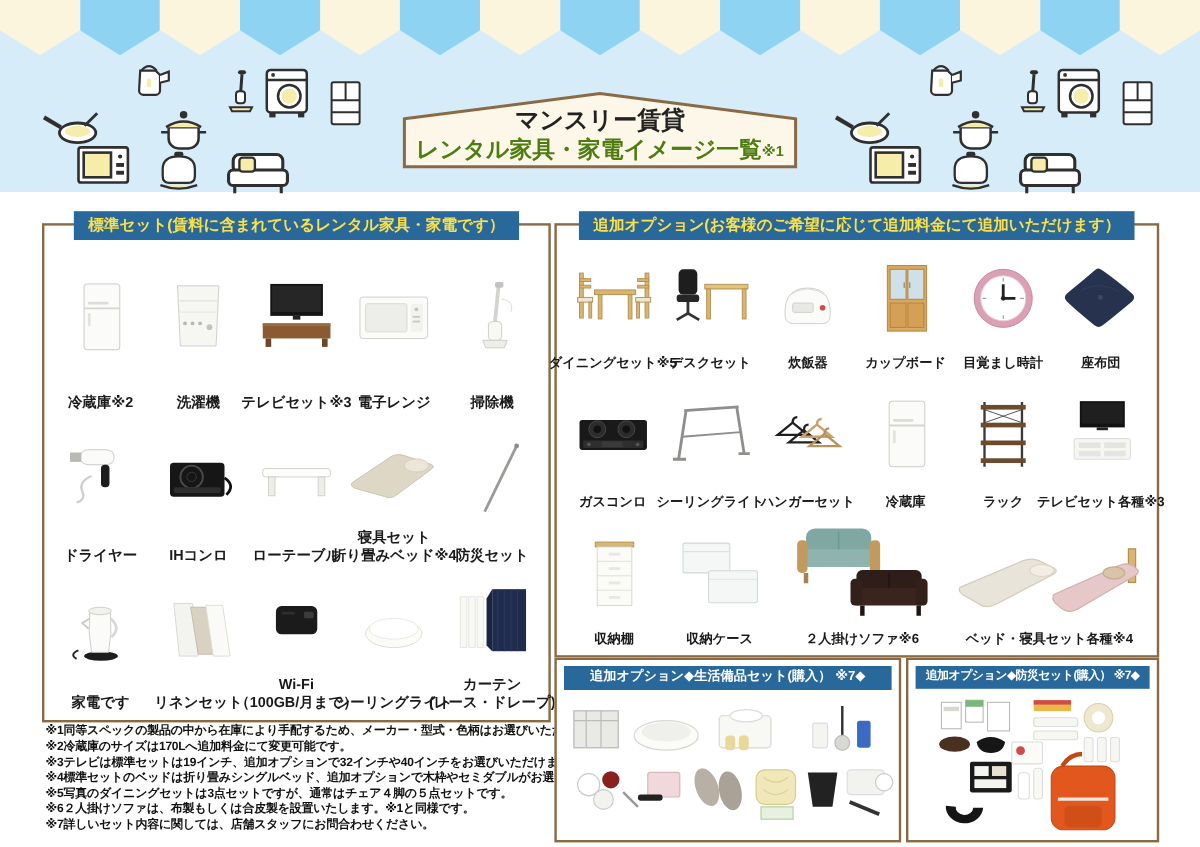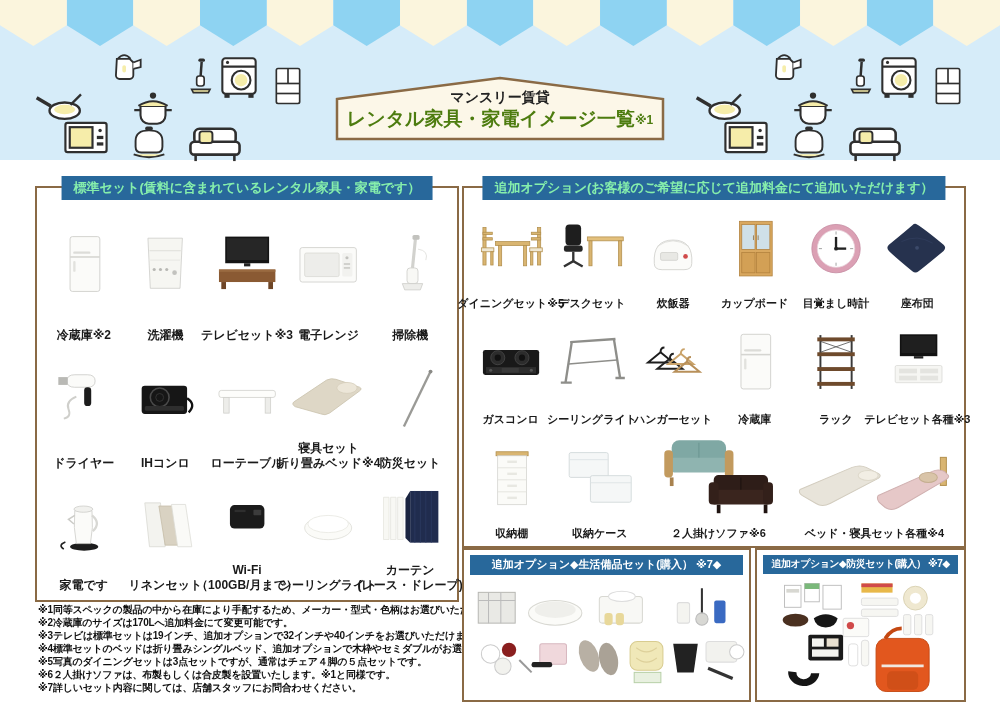--- a/index.html
+++ b/index.html
@@ -14,30 +14,30 @@
   .stripe.cream{background:#fbf5dd;}
   .stripe.blue{background:#8ed3f2;}
   .decor{position:absolute;top:44px;width:280px;height:105px;}
   .decor-left{left:30px;} .decor-right{left:690px;}
   .dicon{position:absolute;display:block;}
   .dicon svg{width:100%;height:auto;display:block;}
 
   .title-badge{position:absolute;left:335px;top:76px;width:330px;height:66px;}
   .title-badge svg.bg{position:absolute;inset:0;width:100%;height:100%;}
   .tb-text{position:absolute;inset:0;text-align:center;padding-top:13px;}
-  .tb-line1{font-size:14px;font-weight:bold;color:#222;line-height:1.25;}
+  .tb-line1{font-size:20px;font-weight:bold;color:#222;line-height:1.25;}
   .tb-line2{font-size:19px;font-weight:bold;color:#4d7c0f;line-height:1.3;}
   .tb-note{font-size:12px;font-weight:bold;vertical-align:1px;}
 
   
   .panel{position:absolute;border:2px solid #8a6a45;background:#fff;}
   .panel-standard{left:35px;top:186px;width:420px;height:412px;}
   .panel-optional{left:462px;top:186px;width:500px;height:358px;}
   .panel-header{position:absolute;top:-12px;left:50%;transform:translateX(-50%);
-    background:#28689b;color:#86efac;font-weight:bold;font-size:13px;line-height:1;
+    background:#28689b;color:#fde047;font-weight:bold;font-size:13px;line-height:1;
     padding:5px 12px 6px;white-space:nowrap;z-index:3;}
 
   .grid{display:flex;flex-direction:column;height:100%;box-sizing:border-box;padding:14px 6px 4px;}
   .prow{display:flex;align-items:stretch;}
   #grid-standard .prow:nth-child(1){height:142px;}
   #grid-standard .prow:nth-child(2){height:128px;}
   #grid-standard .prow:nth-child(3){height:122px;}
   #grid-optional .prow:nth-child(1){height:110px;}
   #grid-optional .prow:nth-child(2){height:116px;}
   #grid-optional .prow:nth-child(3){height:114px;}

